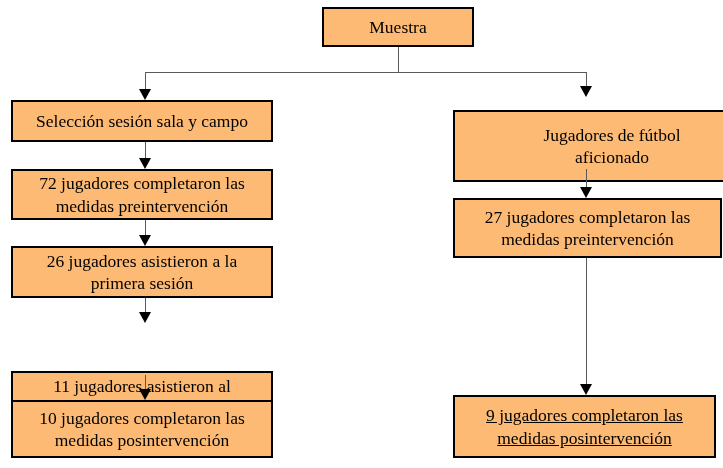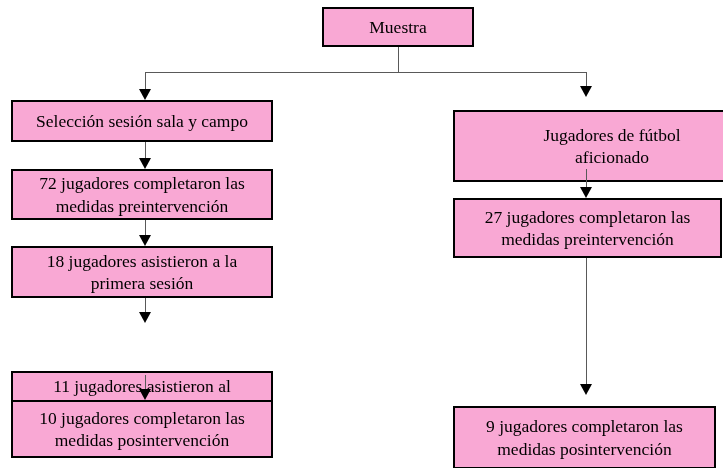--- a/index.html
+++ b/index.html
@@ -8,21 +8,21 @@
     width: 723px;
     height: 468px;
     background: #ffffff;
     font-family: "Liberation Serif", serif;
     overflow: hidden;
   }
   .box {
     position: absolute;
     box-sizing: border-box;
     border: 2px solid #000000;
-    background: #f9a8d4;
+    background: #fdba74;
     color: #000000;
     display: flex;
     align-items: center;
     justify-content: center;
     text-align: center;
     white-space: pre-line;
     font-size: 17.5px;
     line-height: 1.28;
     padding: 1px 4px;
   }
@@ -59,21 +59,21 @@
   <div class="arrowhead" style="left:139px; top:89px;"></div>
 
   <div class="vline" style="left:586px; top:72px; height:15px;"></div>
   <div class="arrowhead" style="left:580px; top:86px;"></div>
 
   <div class="box" style="left:11px; top:100px; width:262px; height:42px;">Selección sesión sala y campo</div>
 
   <div class="box" style="left:11px; top:169px; width:262px; height:51px;">72 jugadores completaron las
 medidas preintervención</div>
 
-  <div class="box" style="left:11px; top:246px; width:262px; height:52px;">18 jugadores asistieron a la
+  <div class="box" style="left:11px; top:246px; width:262px; height:52px;">26 jugadores asistieron a la
 primera sesión</div>
 
   <div class="box" style="left:11px; top:323px; width:262px; height:52px;margin-top:48px;">11 jugadores asistieron al
 75% de la intervención</div>
 
   <div class="box" style="left:11px; top:400px; width:262px; height:58px;">10 jugadores completaron las
 medidas posintervención</div>
 
   <div class="vline" style="left:145px; top:142px; height:17px;"></div>
   <div class="arrowhead" style="left:139px; top:158px;"></div>
@@ -86,21 +86,21 @@
 
   <div class="vline" style="left:145px; top:375px; height:15px;"></div>
   <div class="arrowhead" style="left:139px; top:389px;"></div>
 
   <div class="box" style="left:453px; top:110px; width:318px; height:72px;">Jugadores de fútbol
 aficionado</div>
 
   <div class="box" style="left:453px; top:198px; width:269px; height:60px;">27 jugadores completaron las
 medidas preintervención</div>
 
-  <div class="box" style="left:453px; top:406px; width:263px; height:63px;">9 jugadores completaron las
+  <div class="box" style="left:453px; top:395px; width:263px; height:63px;text-decoration:underline;">9 jugadores completaron las
 medidas posintervención</div>
 
   <div class="vline" style="left:586px; top:169px; height:19px;"></div>
   <div class="arrowhead" style="left:580px; top:187px;"></div>
 
   <div class="vline" style="left:586px; top:258px; height:127px;"></div>
   <div class="arrowhead" style="left:580px; top:384px;"></div>
 
 </div>
 

